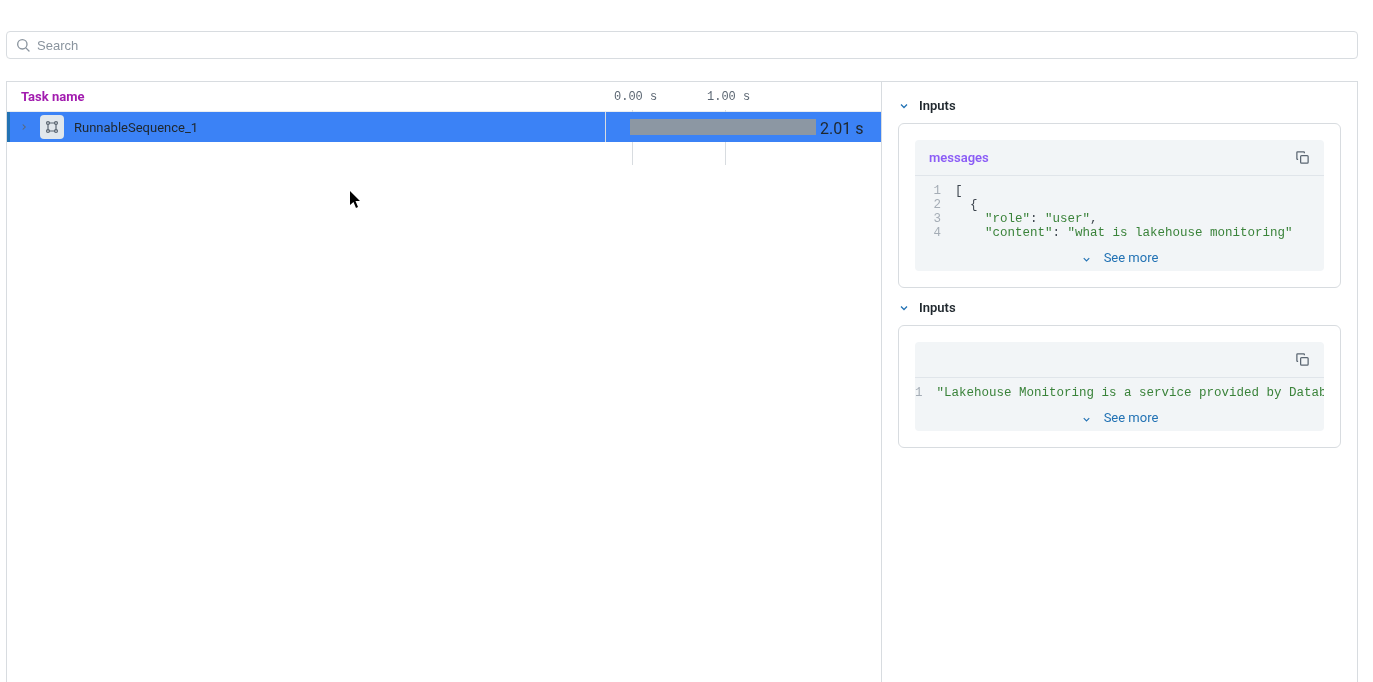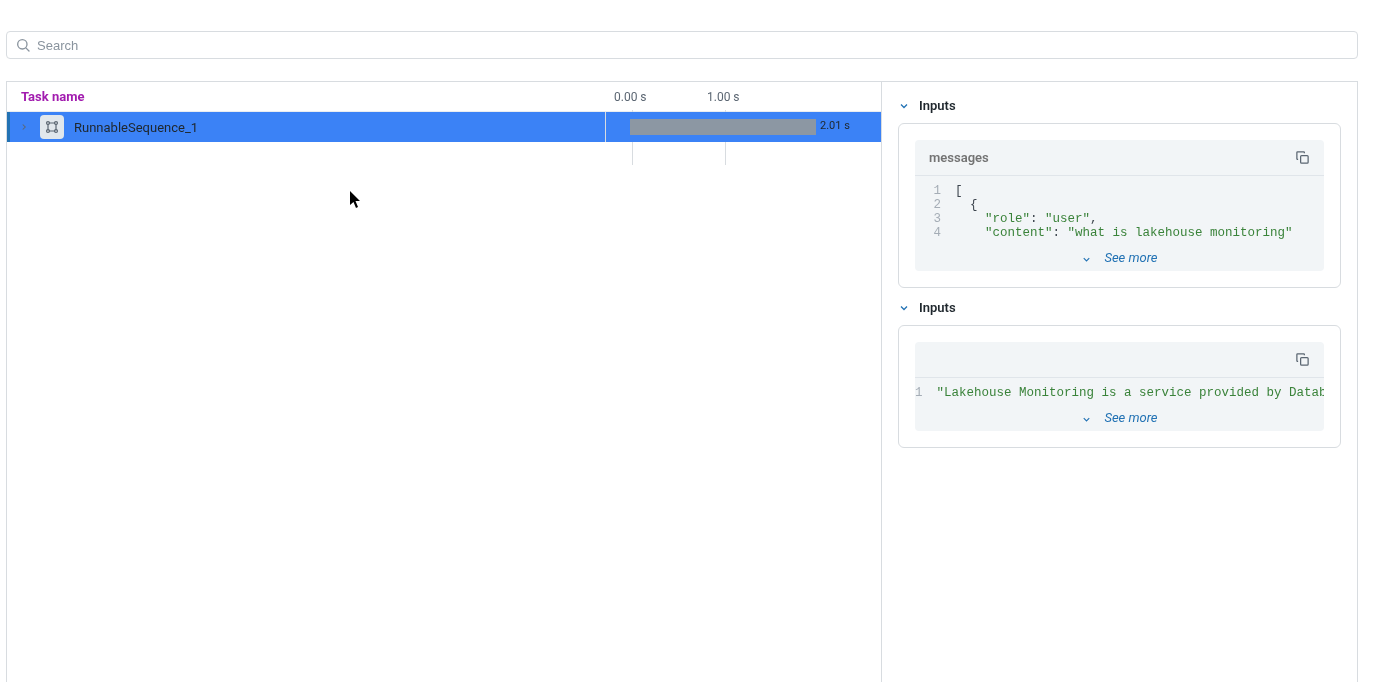--- a/index.html
+++ b/index.html
@@ -64,20 +64,21 @@
   position: absolute;
   left: 14px;
   font-weight: 700;
   color: #a21caf;
   text-align: center;
 }
 .task-header .time-label {
   position: absolute;
   font-size: 12px;
   color: #5B6672;
+  font-family: Liberation Mono, monospace;
 }
 .tick-000 { left: 607px; }
 .tick-100 { left: 700px; }
 
 .task-row {
   height: 30px;
   background: #3b82f6;
   display: flex;
   align-items: center;
   position: relative;
@@ -111,21 +112,21 @@
   left: 25px;
   top: 7px;
   height: 16px;
   width: 186px;
   background: #8C97A3;
 }
 .task-duration {
   position: absolute;
   left: 215px;
   top: 7px;
-  font-size: 11px;
+  font-size: 16px;
   color: #1F272D;
 }
 .vline {
   position: absolute;
   width: 1px;
   background: #D8DCE0;
   top: 0; height: 60px;
 }
 .vline.v1 { left: 625px; height: 55px; top: 28px; }
 .vline.v2 { left: 718px; height: 55px; top: 28px; }
@@ -161,21 +162,21 @@
 }
 .codebox-hdr {
   display: flex;
   align-items: center;
   justify-content: space-between;
   padding: 10px 14px;
   border-bottom: 1px solid #E0E5EA;
 }
 .codebox-hdr .label {
   font-weight: 600;
-  color: #737373;
+  color: #8b5cf6;
 }
 .copy-icon {
   color: #5B6672;
   cursor: pointer;
   display: flex;
 }
 .codebox-body {
   font-family: "SFMono-Regular", Consolas, "Liberation Mono", Menlo, monospace;
   font-size: 12.5px;
   padding: 8px 0 4px 0;
@@ -194,21 +195,20 @@
 .tok-punc { color: #3E464F; }
 .tok-str { color: #3A833A; }
 .see-more {
   display: flex;
   align-items: flex-end;
   justify-content: center;
   gap: 12px;
   padding: 6px 0;
   color: #2272B4;
   cursor: pointer;
-  font-style: italic;
 }
 .see-more svg { }
 
 .cursor-ptr {
   position: absolute;
   left: 344px; top: 150px;
   width: 12px; height: 18px;
   pointer-events: none;
 }
 .column-border {

